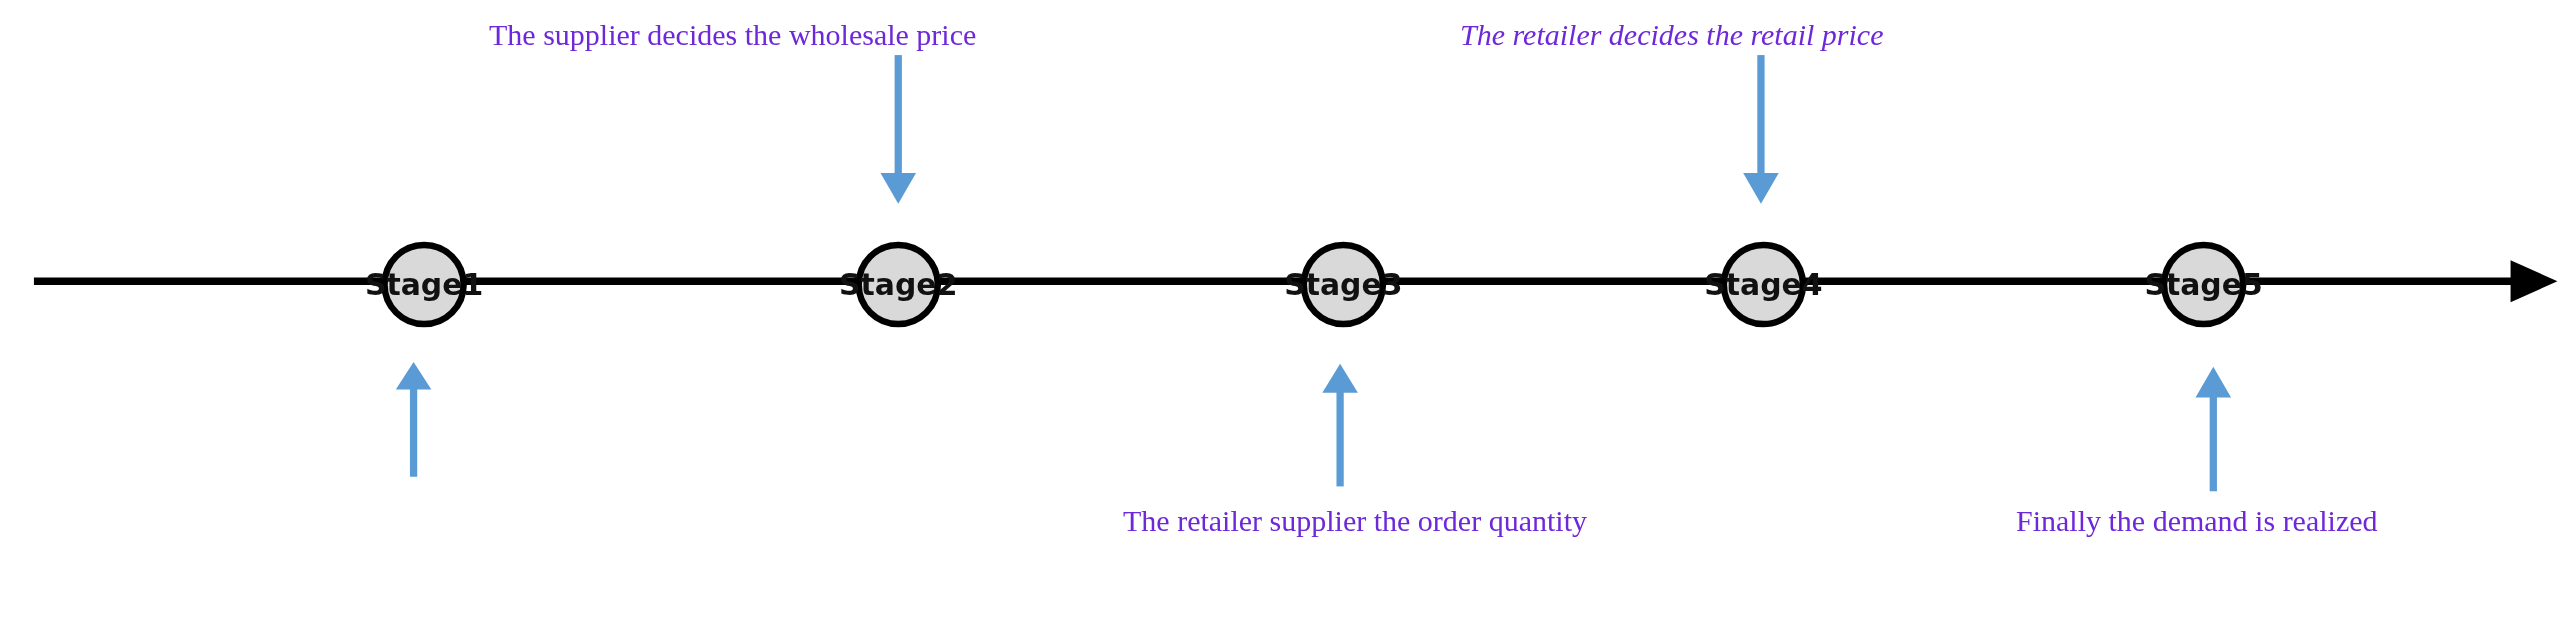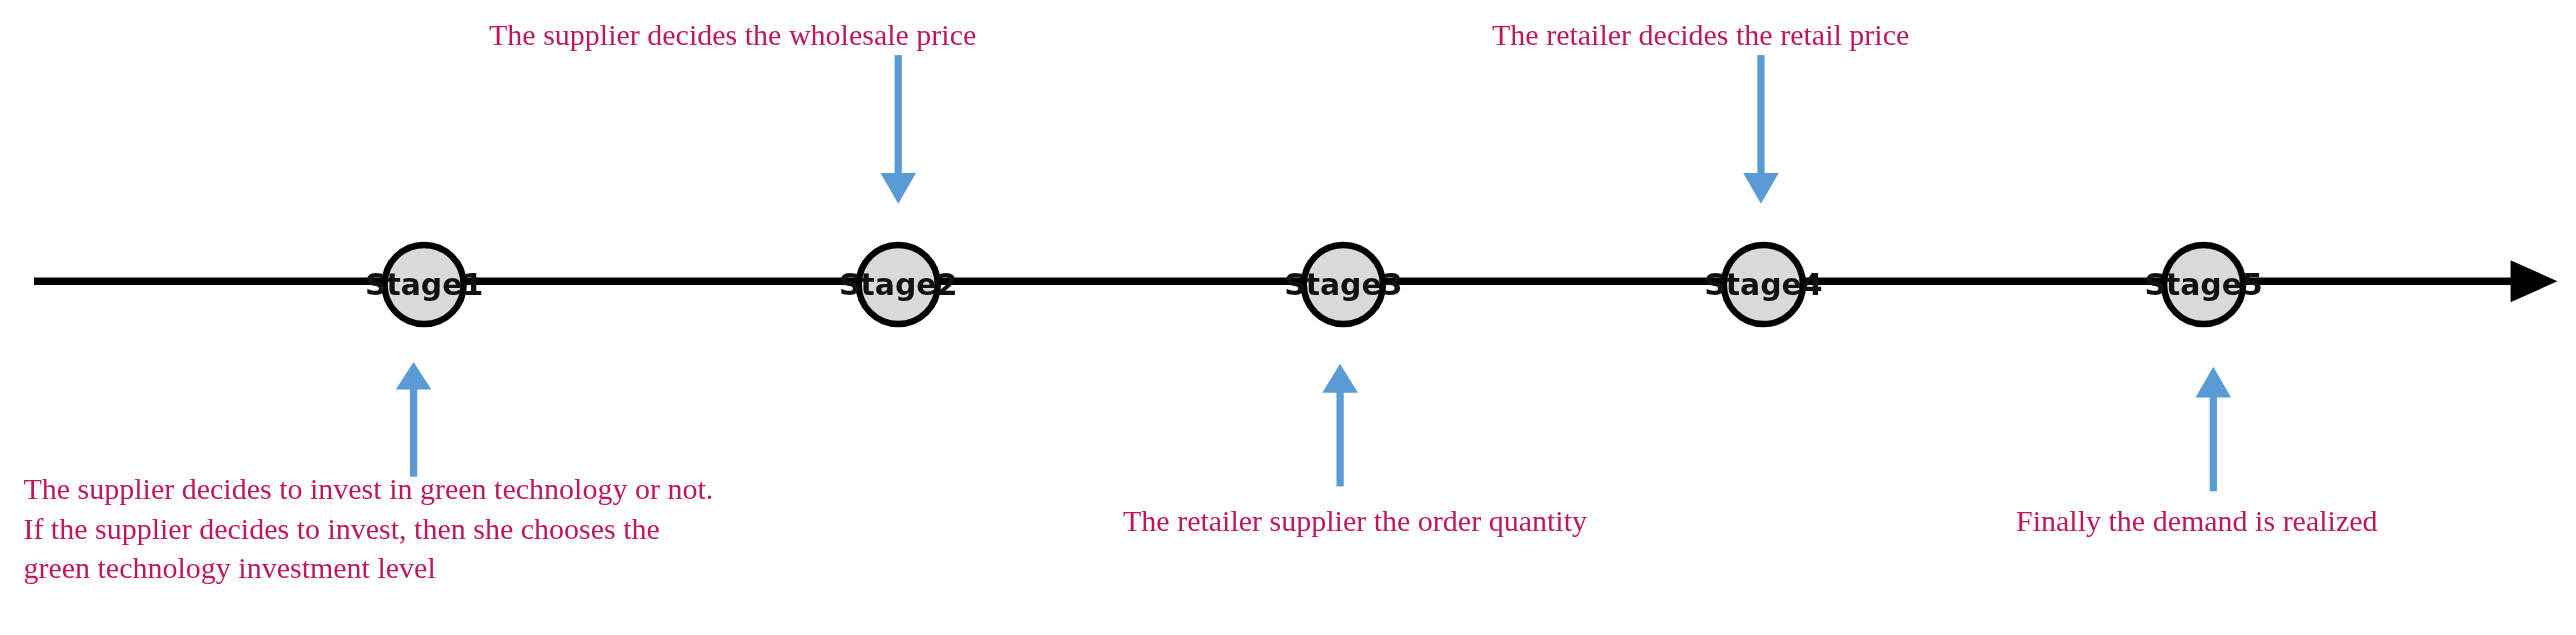--- a/index.html
+++ b/index.html
@@ -28,21 +28,21 @@
     font-size: 37px;
     fill: #111111;
     text-anchor: middle;
     dominant-baseline: middle;
   }
   .annot {
     position: absolute;
     font-family: "Liberation Serif", serif;
     font-size: 30px;
     line-height: 1.32;
-    color: #be185d;
+    color: #6d28d9;
     white-space: pre;
   }
 </style>
 </head>
 <body>
 
 <div id="stage">
 
   <svg id="diagram-svg" viewBox="0 0 3189 787">
 
@@ -99,24 +99,21 @@
       <g>
         <line x1="2740" y1="608" x2="2740" y2="488" stroke="#5b9bd5" stroke-width="9"></line>
         <polygon points="2718,492 2762,492 2740,454" fill="#5b9bd5"></polygon>
       </g>
 
     </g>
   </svg>
 
   <div class="annot" style="left:489px; top:14.5px;">The supplier decides the wholesale price</div>
 
-  <div class="annot" style="left:1492px; top:14.5px;">The retailer decides the retail price</div>
+  <div class="annot" style="left:1460px; top:14.5px;font-style:italic;">The retailer decides the retail price</div>
 
-  <div class="annot" style="left:23.4px; top:469px;">The supplier decides to invest in green technology or not.
-If the supplier decides to invest, then she chooses the
-green technology investment level</div>
 
   <div class="annot" style="left:1123px; top:501px;">The retailer supplier the order quantity</div>
 
   <div class="annot" style="left:2016px; top:501px;text-align:right;">Finally the demand is realized</div>
 
 </div>
 
 
 </body></html>

